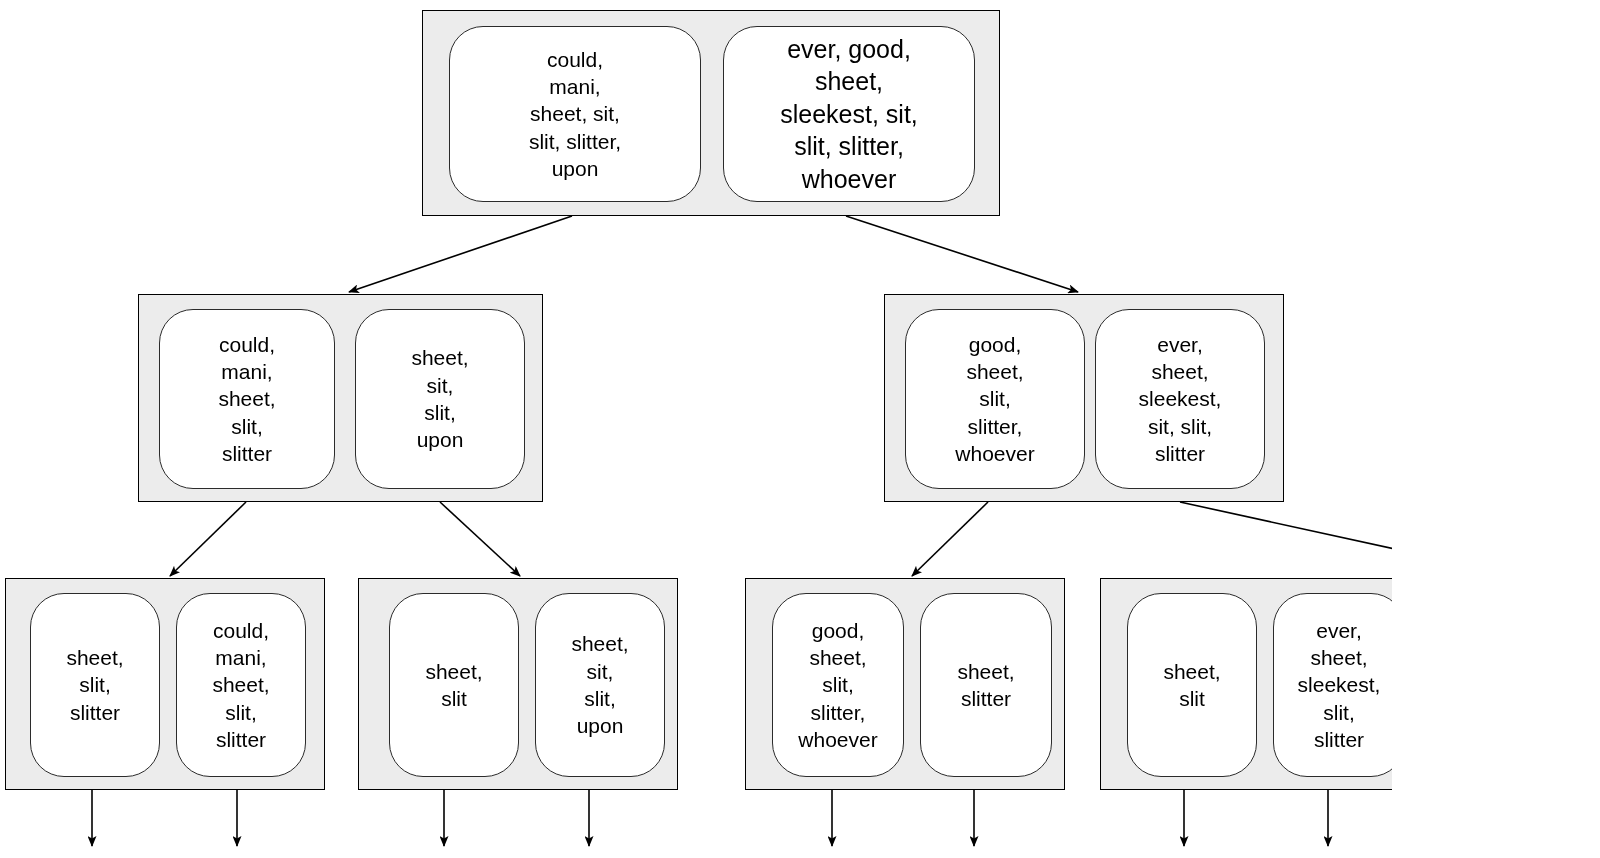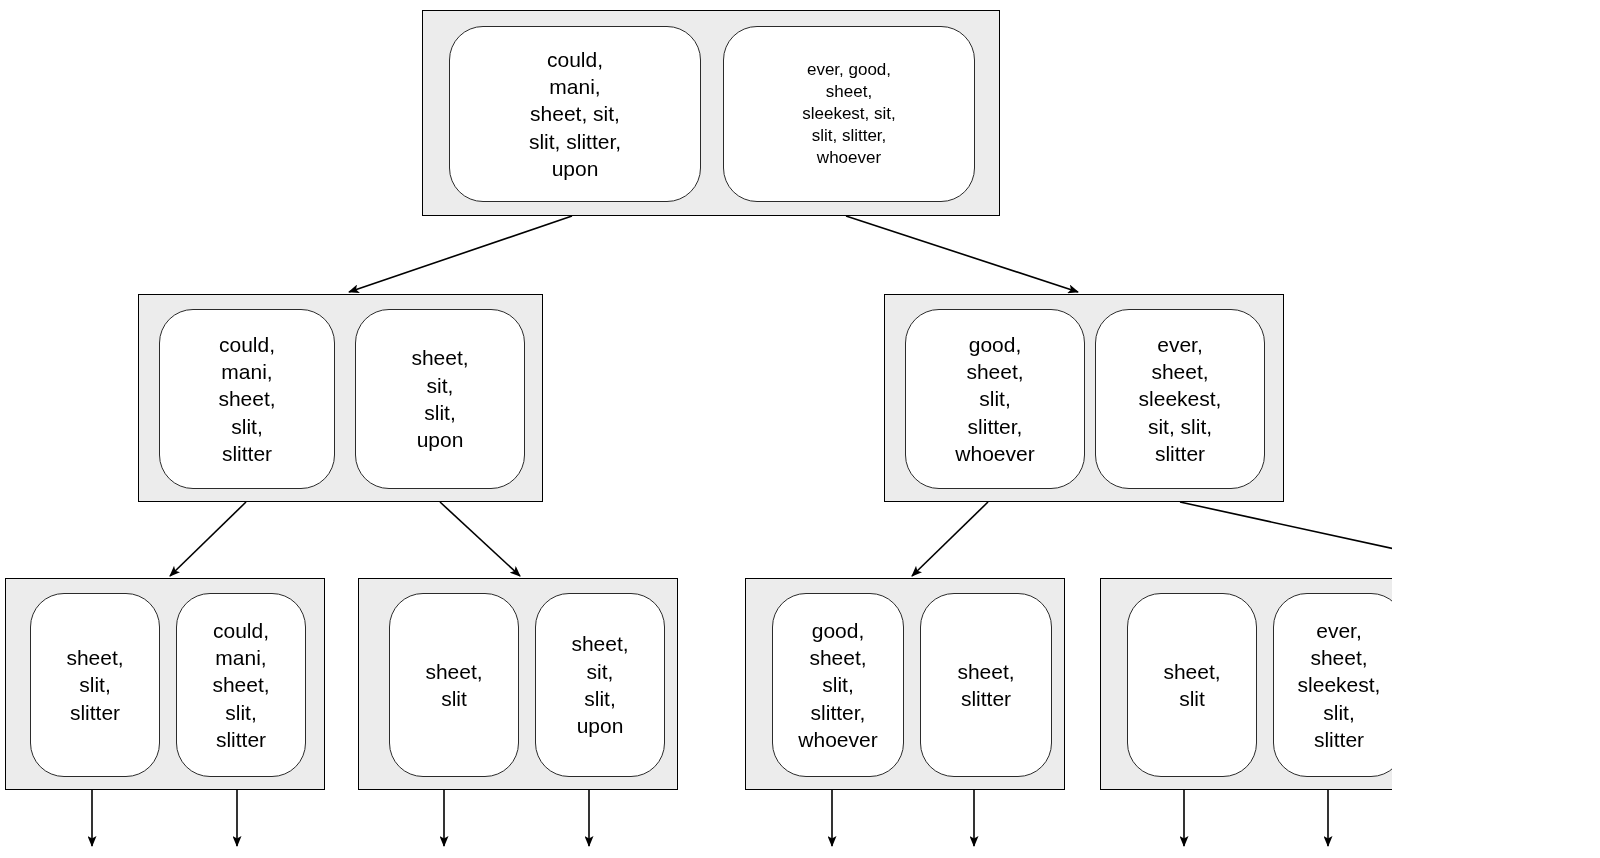--- a/index.html
+++ b/index.html
@@ -84,21 +84,21 @@
   </svg>
   <div id="nodes-root">
       <div class="node" style="left: 422px; top: 10px; width: 578px; height: 206px; background: rgb(236, 236, 236); border-color: rgb(0, 0, 0);">
         <div class="cell" style="position: absolute; left: 26px; top: 15px; width: 252px; height: 176px; background: rgb(255, 255, 255); border-color: rgb(43, 43, 43); font-size: 21px; color: rgb(0, 0, 0);">
           <span class="cell-text">could,
 mani,
 sheet, sit,
 slit, slitter,
 upon</span>
         </div>
-        <div class="cell" style="position: absolute; left: 300px; top: 15px; width: 252px; height: 176px; background: rgb(255, 255, 255); border-color: rgb(43, 43, 43); font-size: 17px; color: rgb(0, 0, 0);">
+        <div class="cell" style="position: absolute; left: 300px; top: 15px; width: 252px; height: 176px; background: rgb(255, 255, 255); border-color: rgb(43, 43, 43); font-size: 25px; color: rgb(0, 0, 0);">
           <span class="cell-text">ever, good,
 sheet,
 sleekest, sit,
 slit, slitter,
 whoever</span>
         </div>
       </div>
       <div class="node" style="left: 138px; top: 294px; width: 405px; height: 208px; background: rgb(236, 236, 236); border-color: rgb(0, 0, 0);">
         <div class="cell" style="position: absolute; left: 20px; top: 14px; width: 176px; height: 180px; background: rgb(255, 255, 255); border-color: rgb(43, 43, 43); font-size: 21px; color: rgb(0, 0, 0);">
           <span class="cell-text">could,

